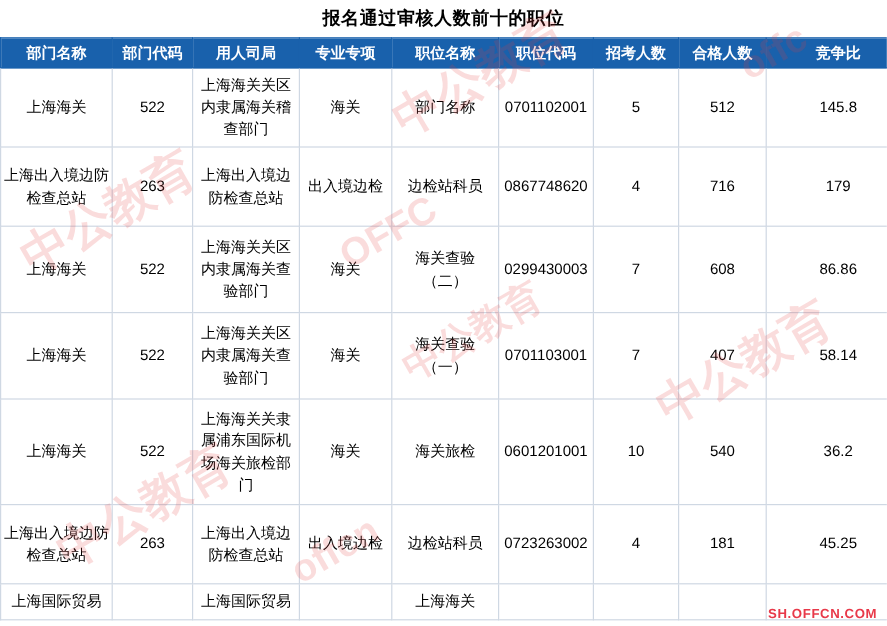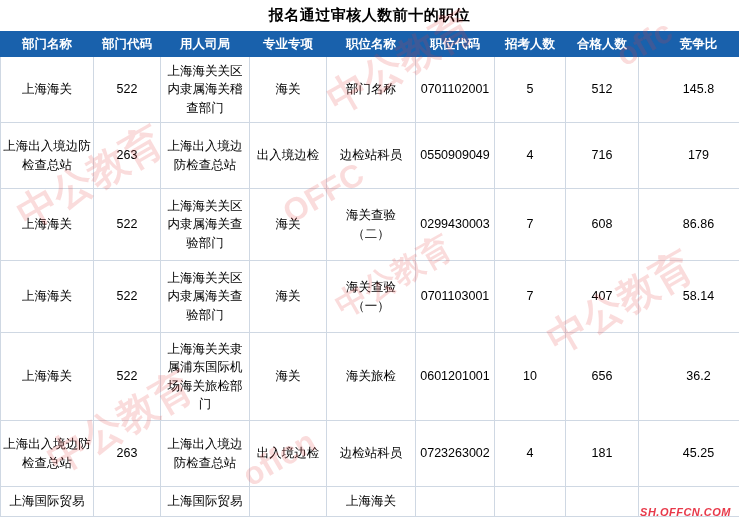--- a/index.html
+++ b/index.html
@@ -78,21 +78,20 @@
   .wm.big { font-size: 40px; }
   .wm.mid { font-size: 32px; }
   .footer-url {
     position: absolute;
     right: 8px;
     bottom: 4px;
     font-size: 11px;
     font-weight: bold;
     color: #e8394a;
     letter-spacing: 0.5px;
-    font-style: italic;
   }
 </style>
 </head>
 <body>
 
 <div class="page">
 
   <div class="title">报名通过审核人数前十的职位</div>
 
   <table class="data">
@@ -120,21 +119,21 @@
         <td>5</td>
         <td class="num">512</td>
         <td class="num">145.8</td>
       </tr>
       <tr style="height:66px">
         <td>上海出入境边防检查总站</td>
         <td class="dark">263</td>
         <td>上海出入境边防检查总站</td>
         <td>出入境边检</td>
         <td>边检站科员</td>
-        <td>0550909049</td>
+        <td>0867748620</td>
         <td>4</td>
         <td class="num">716</td>
         <td class="num">179</td>
       </tr>
       <tr style="height:72px">
         <td>上海海关</td>
         <td class="dark">522</td>
         <td>上海海关关区内隶属海关查验部门</td>
         <td>海关</td>
         <td>海关查验（二）</td>
@@ -155,21 +154,21 @@
         <td class="num">58.14</td>
       </tr>
       <tr style="height:88px">
         <td>上海海关</td>
         <td class="dark">522</td>
         <td>上海海关关隶属浦东国际机场海关旅检部门</td>
         <td>海关</td>
         <td>海关旅检</td>
         <td>0601201001</td>
         <td>10</td>
-        <td class="num">656</td>
+        <td class="num">540</td>
         <td class="num">36.2</td>
       </tr>
       <tr style="height:66px">
         <td>上海出入境边防检查总站</td>
         <td class="dark">263</td>
         <td>上海出入境边防检查总站</td>
         <td>出入境边检</td>
         <td>边检站科员</td>
         <td>0723263002</td>
         <td>4</td>

